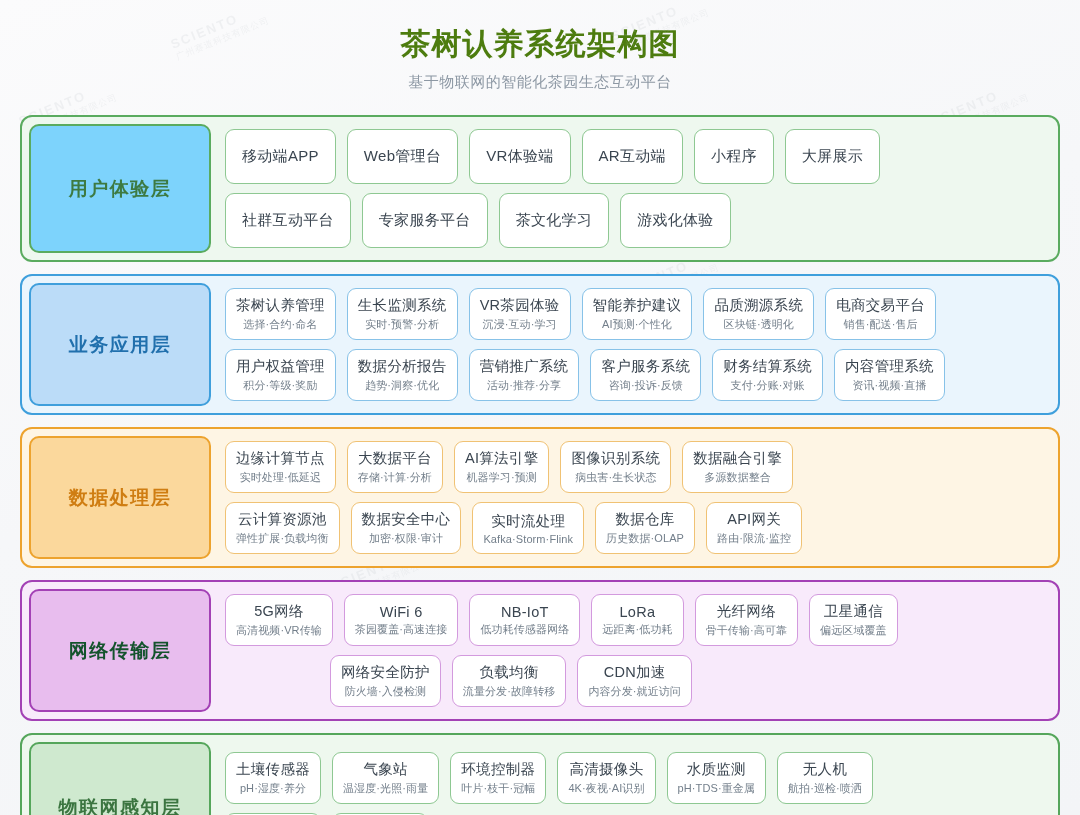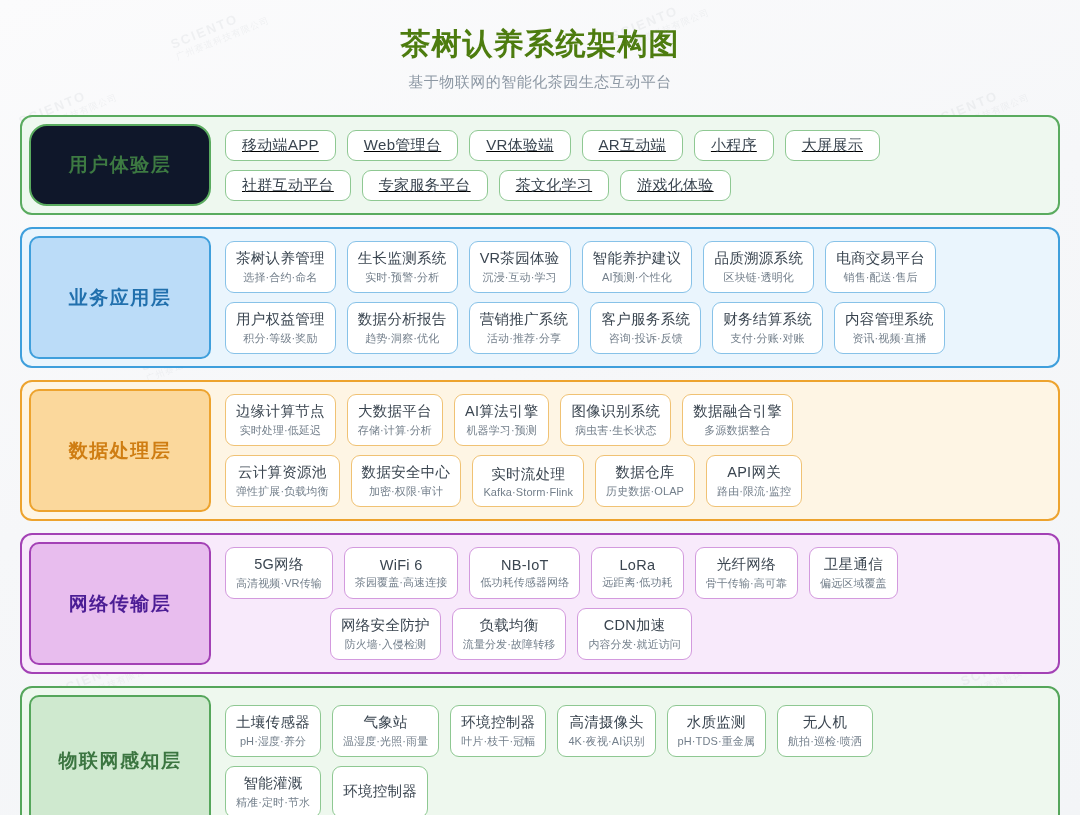--- a/index.html
+++ b/index.html
@@ -105,38 +105,38 @@
   }
   .card .cs {
     font-size: 11px;
     color: #737f8b;
     margin-top: 2px;
     white-space: nowrap;
     letter-spacing: .1px;
   }
 
   
-  .layer-simple .card { padding: 5px 16px; text-decoration: underline; }
+  .layer-simple .card { padding: 17px 16px; }
   .layer-simple .card .ct { font-size: 15px; }
 
   
   .l-green  { border-color:#5aab5f; background:#eef8ef; }
-  .l-green  > .layer-head { border-color:#5aab5f; background:#0f172a; color:#3d7a42;border-radius:18px; }
+  .l-green  > .layer-head { border-color:#5aab5f; background:#7dd3fc; color:#3d7a42; }
   .l-green  .card { border-color:#8ec892; }
 
   .l-blue   { border-color:#3f9fdc; background:#eaf5fd; }
   .l-blue   > .layer-head { border-color:#3f9fdc; background:#bbdcf8; color:#2170ad; }
   .l-blue   .card { border-color:#87c2e8; }
 
   .l-orange { border-color:#eda32e; background:#fef5e4; }
   .l-orange > .layer-head { border-color:#eda32e; background:#fbd89c; color:#cf7d12; }
   .l-orange .card { border-color:#f0c274; }
 
   .l-purple { border-color:#a341b5; background:#f8eafb; }
-  .l-purple > .layer-head { border-color:#a341b5; background:#e8bdee; color:#4c1d95;font-family:Liberation Serif, serif; }
+  .l-purple > .layer-head { border-color:#a341b5; background:#e8bdee; color:#14532d;font-family:Liberation Serif, serif; }
   .l-purple .card { border-color:#d39ade; }
 
   .l-green2 { border-color:#55a65b; background:#eef8ee; }
   .l-green2 > .layer-head { border-color:#55a65b; background:#cfe9cf; color:#3b7540; }
   .l-green2 .card { border-color:#8ec892; }
 </style>
 </head>
 <body>
 
 <div class="wm" style="left:18px;  top:95px;">SCIENTO<small>广州赛道科技有限公司</small></div>

